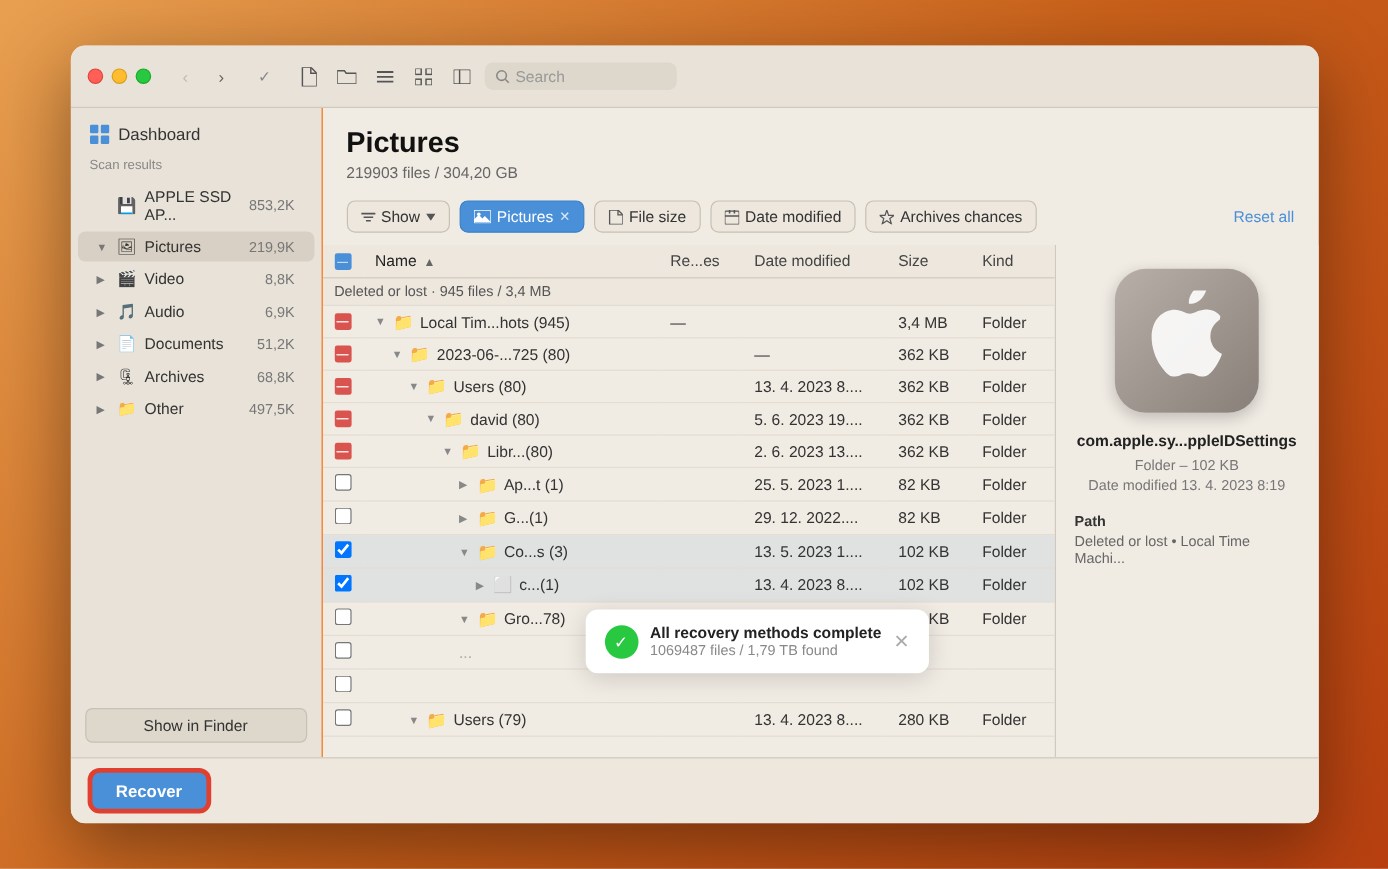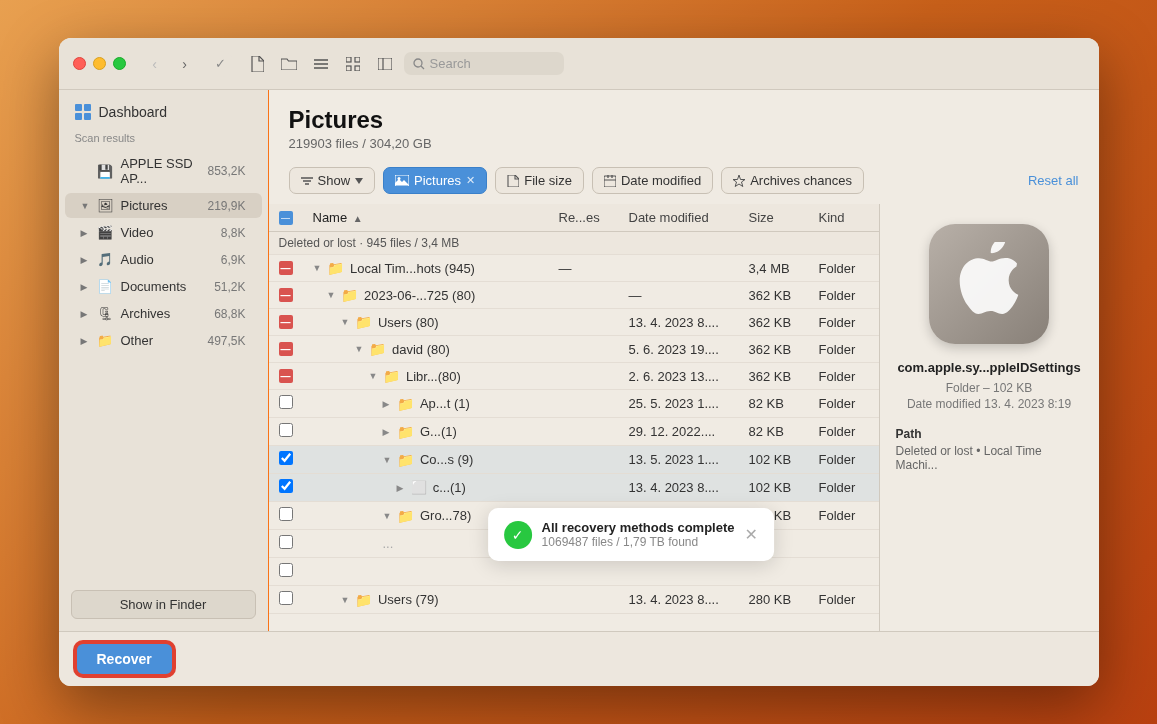--- a/index.html
+++ b/index.html
@@ -793,21 +793,21 @@
                 </tr>
 
                 <tr style="background:rgba(74,144,217,0.1);">
                   <td>
                     <input type="checkbox" class="row-checkbox" checked="" style="">
                   </td>
                   <td>
                     <div class="name-cell indent-5">
                       <span class="expand-tri">▼</span>
                       <span class="folder-icon-sm">📁</span>
-                      <span>Co...s (9)</span>
+                      <span>Co...s (3)</span>
                     </div>
                   </td>
                   <td></td>
                   <td>13. 5. 2023 1....</td>
                   <td>102 KB</td>
                   <td>Folder</td>
                 </tr>
 
                 <tr style="background:rgba(74,144,217,0.1);">
                   <td>

